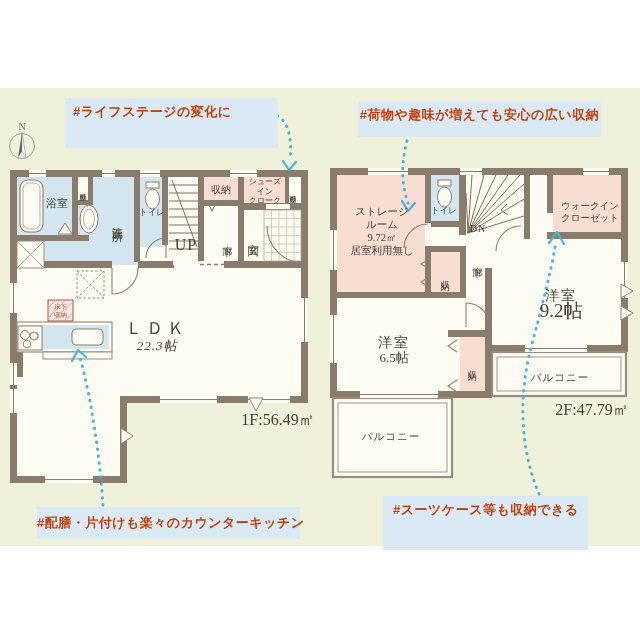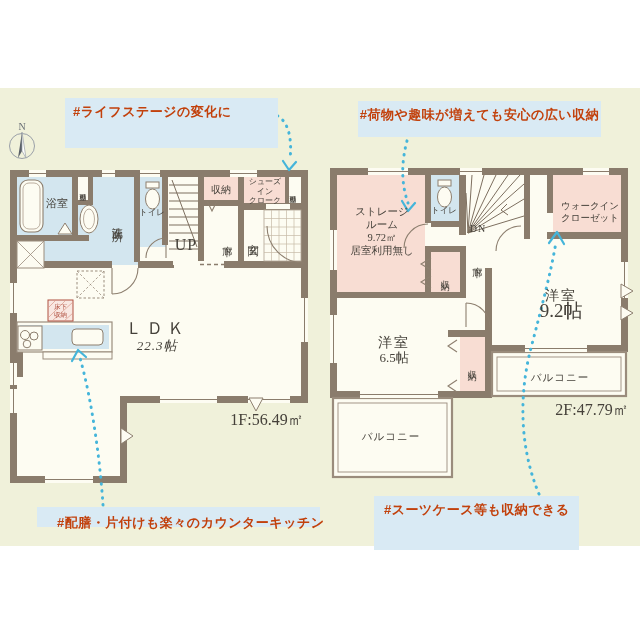--- a/index.html
+++ b/index.html
@@ -307,21 +307,21 @@
   <div class="lbl v" style="left:253px;top:237px;font-size:11px;">玄関</div>
   <div class="lbl v" style="left:227px;top:240px;font-size:10px;">廊下</div>
   <div class="lbl" style="left:157px;top:336px;">
     <div style="font-size:17px;letter-spacing:4px;">ＬＤＫ</div>
     <div style="font-size:13px;letter-spacing:1px;font-style:italic;">22.3帖</div>
   </div>
   <div class="lbl red" style="left:60.5px;top:310px;font-size:6.5px;line-height:7.5px;">
     <div>床下</div>
     <div>収納</div>
   </div>
-  <div class="lbl" style="left:267px;top:420px;font-size:16px;">1F:56.49㎡</div>
+  <div class="lbl" style="left:278px;top:420px;font-size:16px;">1F:56.49㎡</div>
 
   <div class="lbl" style="left:382px;top:231px;font-size:10.5px;line-height:13px;">
     <div>ストレージ</div>
     <div>ルーム</div>
     <div>9.72㎡</div>
     <div>居室利用無し</div>
   </div>
   <div class="lbl" style="left:444px;top:211px;font-size:8.5px;">トイレ</div>
   <div class="lbl" style="left:478px;top:229px;font-size:10px;letter-spacing:1px;">DN</div>
   <div class="lbl" style="left:590px;top:212px;font-size:9.5px;line-height:12px;">
@@ -342,19 +342,19 @@
   <div class="lbl" style="left:560px;top:378px;font-size:10.5px;letter-spacing:1px;">バルコニー</div>
   <div class="lbl" style="left:391px;top:437px;font-size:10.5px;letter-spacing:1px;">バルコニー</div>
   <div class="lbl" style="left:592px;top:410px;font-size:16px;">2F:47.79㎡</div>
 
   <div class="callout" style="left:65px;top:98px;width:205px;height:46px;padding:4px 0 0 8px;line-height:20px;">
     <div class="c-line">#ライフステージの変化に</div>
   </div>
   <div class="callout" style="left:358px;top:101px;width:243px;height:36px;line-height:28px;text-align:center;">
     <div class="c-line">#荷物や趣味が増えても安心の広い収納</div>
   </div>
-  <div class="callout" style="left:37px;top:507px;width:263px;height:20px;line-height:32px;text-align:center;padding-left:20px;">
+  <div class="callout" style="left:37px;top:507px;width:263px;height:32px;line-height:32px;text-align:center;">
     <div class="c-line">#配膳・片付けも楽々のカウンターキッチン</div>
   </div>
-  <div class="callout" style="left:374px;top:496px;width:195px;height:50px;padding:4px 0 0 10px;line-height:20px;">
+  <div class="callout" style="left:383px;top:496px;width:195px;height:50px;padding:4px 0 0 10px;line-height:20px;">
     <div class="c-line">#スーツケース等も収納できる</div>
   </div>
 </div>
 
 </body></html>

